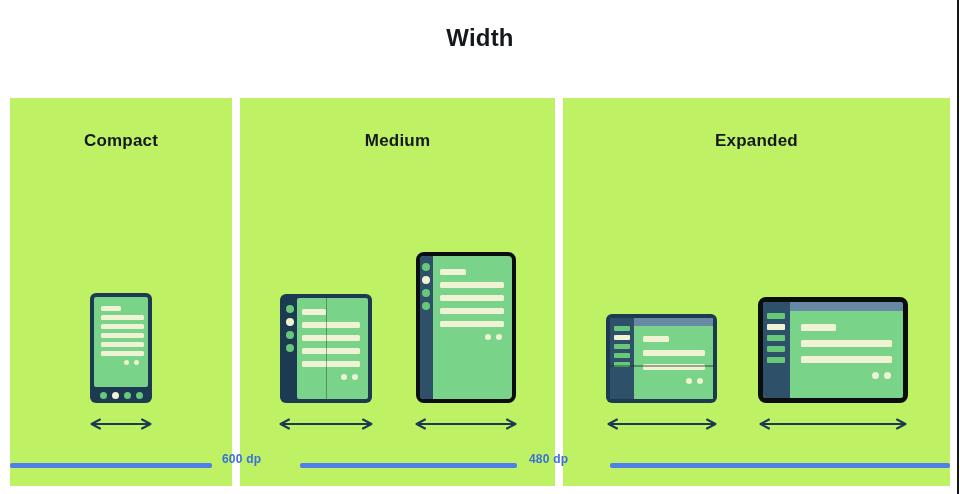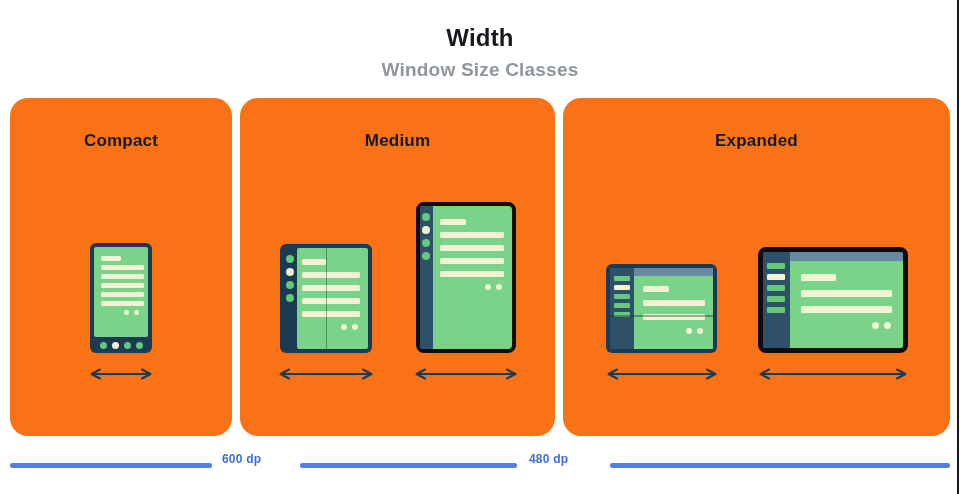--- a/index.html
+++ b/index.html
@@ -6,21 +6,21 @@
   html,body { background:#fff; }
   body { font-family:"Liberation Sans", sans-serif; }
   .stage { position:relative; width:960px; height:494px; background:#fff; overflow:hidden; }
 
   
   .hdr { position:absolute; top:24px; left:0; width:100%; text-align:center; }
   .hdr-title { font-size:24px; font-weight:bold; color:#15181c; letter-spacing:.2px; }
   .hdr-sub { margin-top:7px; font-size:19px; font-weight:bold; color:#8e979e; letter-spacing:.2px; }
 
   
-  .panel { position:absolute; top:98px; height:338px; background:#f97316; border-radius:18px; }
+  .panel { position:absolute; top:98px; height:388px; background:#bef264; border-radius:0; }
   .panel-compact  { left:10px;  width:222px; }
   .panel-medium   { left:240px; width:315px; }
   .panel-expanded { left:563px; width:387px; }
   .panel-h { margin-top:33px; text-align:center; font-size:17px; font-weight:bold; color:#15181c; letter-spacing:.2px; }
 
   .devices-row { position:absolute; left:0; right:0; bottom:56px; display:flex; justify-content:center; align-items:flex-end; gap:40px; }
   .device-block { display:flex; flex-direction:column; align-items:center; gap:15px; }
 
   
   .cream { background:#f0f3d3; }
@@ -98,21 +98,20 @@
 
   .right-edge { position:absolute; top:0; bottom:0; right:1px; width:2px; background:#14181c; }
 </style>
 </head>
 <body>
 
 <div class="stage">
 
   <div class="hdr">
     <div class="hdr-title">Width</div>
-    <div class="hdr-sub">Window Size Classes</div>
   </div>
 
   <div class="panel panel-compact">
     <div class="panel-h">Compact</div>
     <div class="devices-row">
       <div class="device-block">
         <div class="phone">
           <div class="phone-screen">
             <div class="line short"></div>
             <div class="line"></div>

